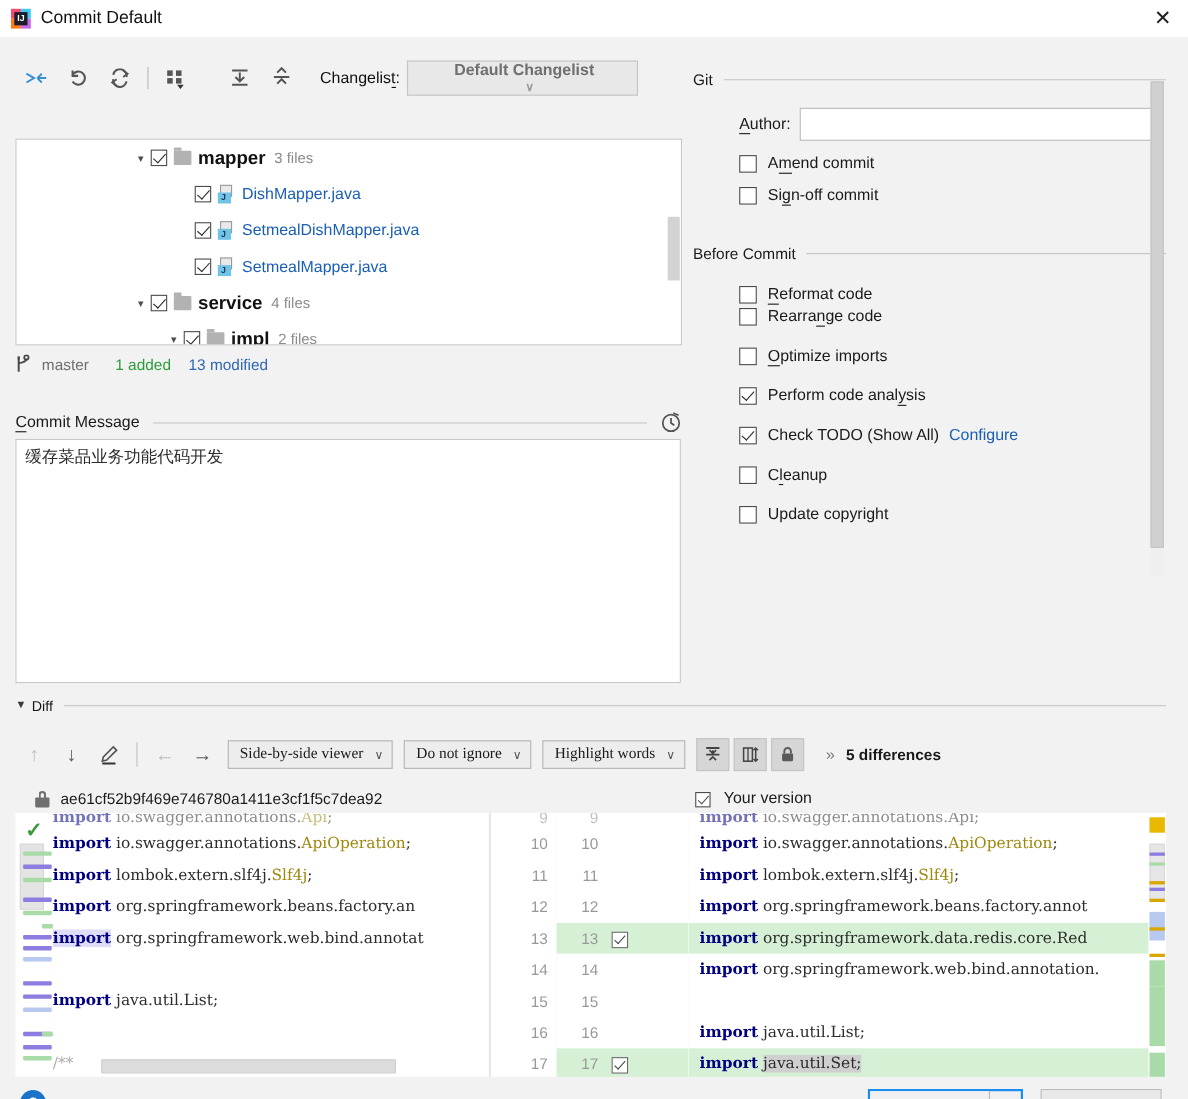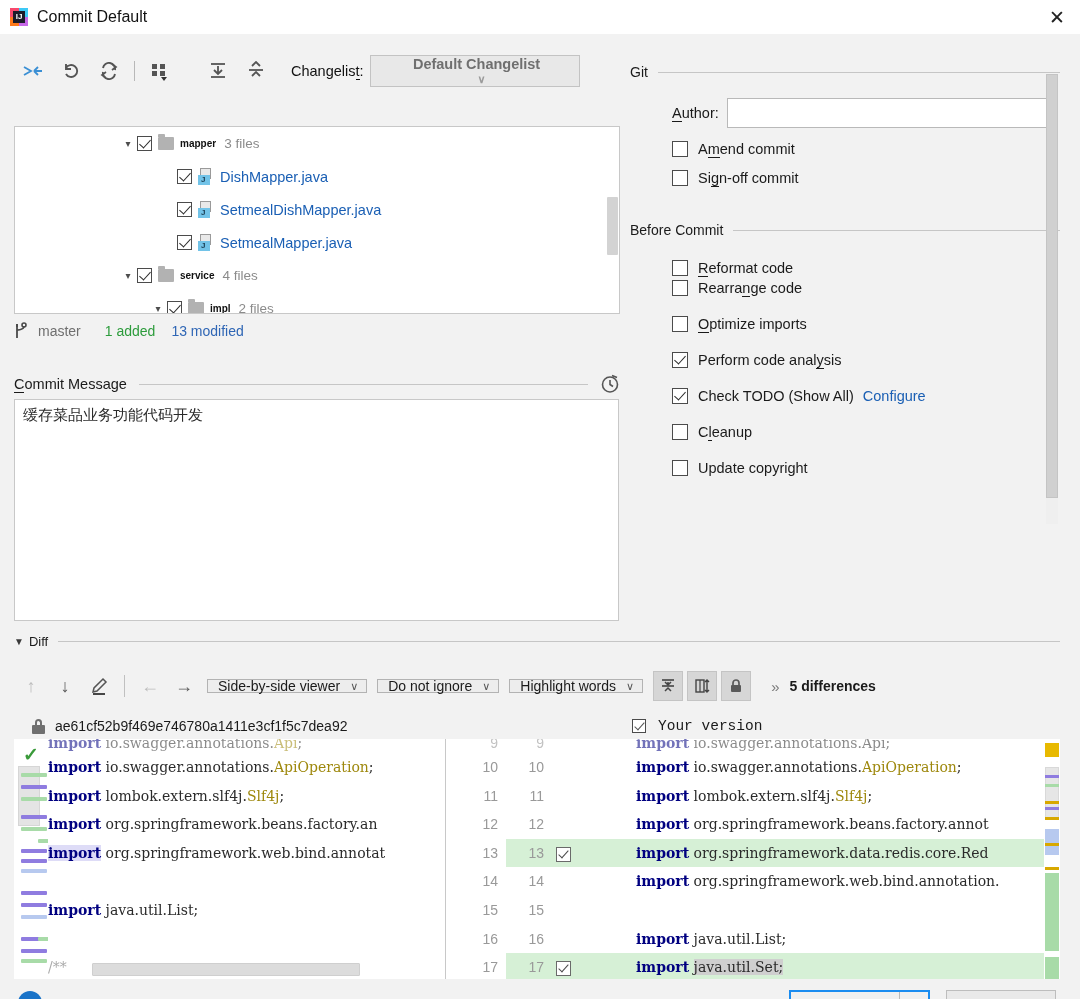--- a/index.html
+++ b/index.html
@@ -86,21 +86,21 @@
   }
   .folder-icon::before{
     content:"";position:absolute;left:0;top:-3px;width:7px;height:3px;background:#b2b2b2;border-radius:1px 1px 0 0;
   }
   .java-icon{
     width:17px;height:17px;margin-right:5px;flex:0 0 auto;position:relative;display:inline-block;
   }
   .java-icon .pg{position:absolute;left:2px;top:0;width:11px;height:11px;background:#e9e9e9;border:1px solid #9a9a9a;}
   .java-icon .jb{position:absolute;left:0px;bottom:0;width:12px;height:10px;background:#72c3e8;}
   .java-icon .jt{position:absolute;left:3px;bottom:0px;font-size:8px;line-height:10px;color:#1b3d52;font-weight:bold;}
-  .node-name{font-size:10px;color:#111;font-weight:bold;}
+  .node-name{font-size:17px;color:#111;font-weight:bold;}
   .node-file{font-size:14.5px;color:#1a5fb4;font-weight:normal;}
   .node-count{font-size:13.5px;color:#8b8b8b;margin-left:8px;}
   .tree-scroll{
     position:absolute;right:1px;top:70px;width:11px;height:58px;background:#d3d3d3;border-radius:1px;
   }
 
   
   .branch-row{
     position:absolute;left:14px;top:288px;display:flex;align-items:center;font-size:14px;
   }
@@ -146,37 +146,37 @@
   .diff-head{position:absolute;left:14px;top:600px;width:1046px;display:flex;align-items:center;}
   .diff-caret{font-size:10px;color:#3a3a3a;margin-right:5px;}
   .diff-title{font-size:13px;color:#1a1a1a;}
   .diff-line{flex:1;height:1px;background:#c6c6c6;margin-left:10px;}
 
   .diff-toolbar{position:absolute;left:14px;top:634px;width:1050px;height:36px;display:flex;align-items:center;}
   .dtb-icon{width:34px;height:30px;display:flex;align-items:center;justify-content:center;font-size:18px;color:#5a5a5a;}
   .dtb-icon.dim{color:#bdbdbd;}
   .dtb-sep{width:1px;height:22px;background:#c0c0c0;margin:0 8px;}
   .dcombo{
-    height:14px;background:#ededed;border:1px solid #b3b3b3;display:flex;align-items:center;
-    padding:0 8px 0 10px;font-size:14px;color:#1a1a1a;margin-right:10px;white-space:nowrap;
+    height:26px;background:#ededed;border:1px solid #b3b3b3;display:flex;align-items:center;
+    padding:0 8px 0 10px;font-size:14px;color:#1a1a1a;margin-right:10px;white-space:nowrap;font-family:Liberation Serif, serif;
   }
   .dcombo .chev{margin-left:10px;color:#555;font-size:11px;}
   .sqbtn{
     width:30px;height:30px;background:#d6d6d6;border:1px solid #c4c4c4;margin-right:4px;
     display:flex;align-items:center;justify-content:center;
   }
   .diffcount{margin-left:16px;font-size:14px;color:#1a1a1a;font-weight:bold;display:flex;align-items:center;}
   .diffcount .gg{color:#7a7a7a;font-weight:normal;margin-right:10px;font-size:15px;}
 
   .rev-row{position:absolute;left:32px;top:680px;width:1050px;height:24px;display:flex;align-items:center;}
   .lock-icon{width:13px;height:15px;margin-right:10px;position:relative;flex:0 0 auto;}
   .lock-icon .body{position:absolute;bottom:0;left:0;width:13px;height:9px;background:#6f6f6f;border-radius:1px;}
   .lock-icon .sh{position:absolute;top:0;left:3px;width:7px;height:7px;border:2px solid #6f6f6f;border-bottom:0;border-radius:4px 4px 0 0;}
   .rev-hash{font-size:14px;color:#1a1a1a;}
-  .yourver{position:absolute;left:600px;display:flex;align-items:center;font-family:Liberation Mono, monospace;}
+  .yourver{position:absolute;left:600px;display:flex;align-items:flex-end;}
   .yourver .cbx{width:14px;height:14px;margin-right:12px;}
   .yourver .cbx.checked::after{left:4px;top:0px;width:4px;height:9px;border-width:0 1.4px 1.4px 0;border-color:#555;}
   .yourver .lbl{font-size:14.5px;}
 
   
   .diff-pane{
     position:absolute;top:705px;background:#fff;font-family:"DejaVu Serif", serif;
     font-size:14px;overflow:hidden;
   }
   .left-pane{left:14px;width:432px;height:240px;border-right:1px solid #c8c8c8;}

